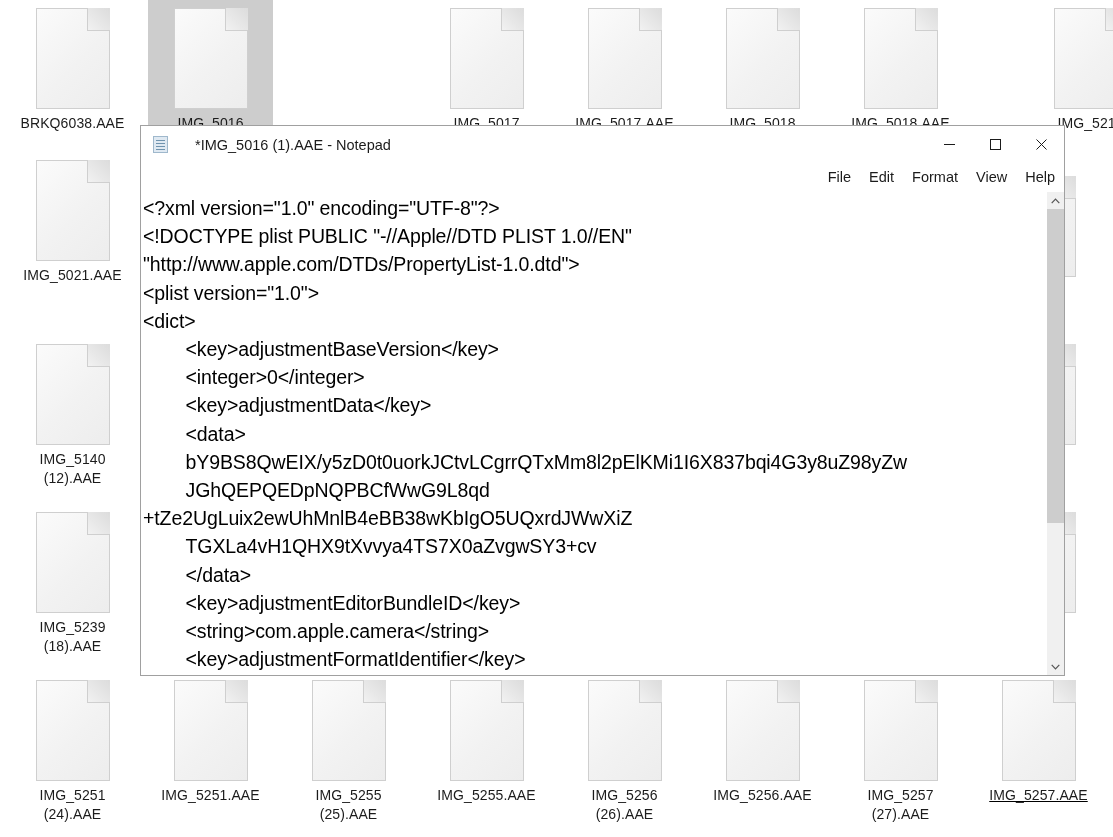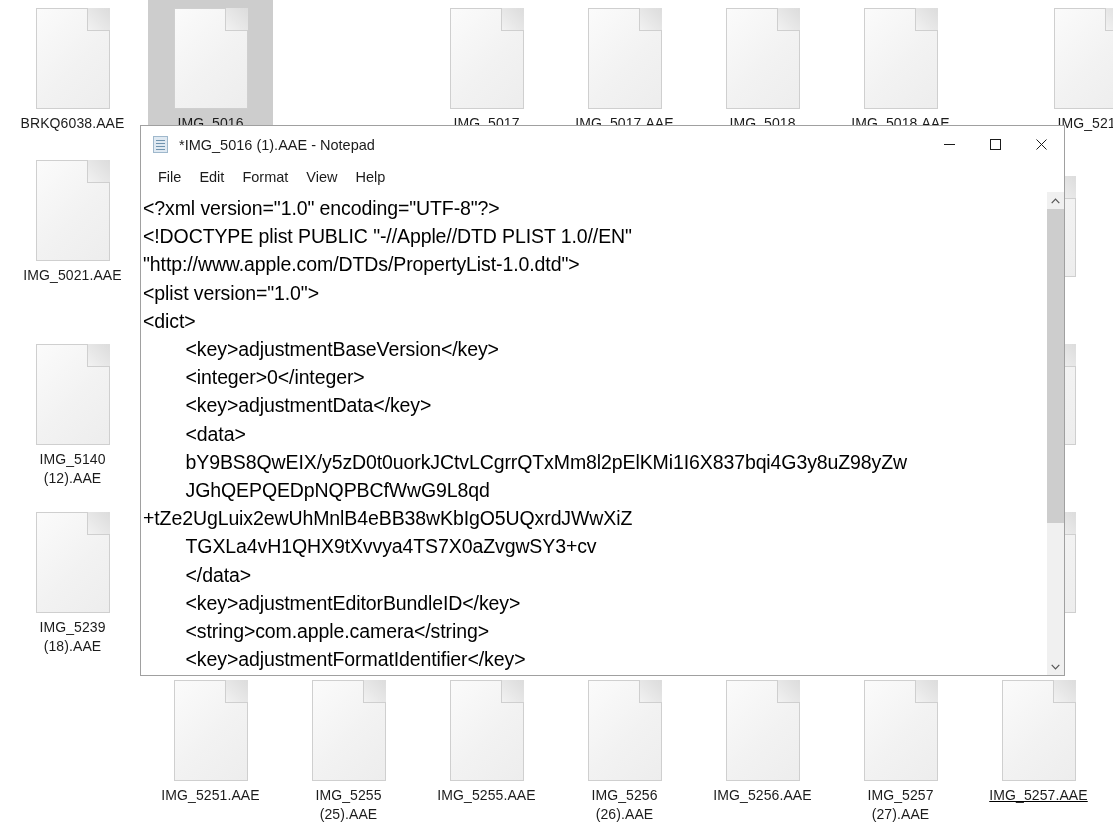--- a/index.html
+++ b/index.html
@@ -99,20 +99,21 @@
     display: flex;
     flex-direction: column;
   }
   .titlebar {
     height: 37px;
     min-height: 37px;
     background: #ffffff;
     display: flex;
     align-items: center;
     border-bottom: none;
+    gap: 16px;
   }
   .title-icon {
     width: 18px;
     height: 18px;
     margin-left: 11px;
     margin-right: 9px;
     position: relative;
     flex: none;
   }
   .title-icon .ti-page {
@@ -152,20 +153,21 @@
   }
   .win-btn svg { display: block; }
 
   .menubar {
     height: 28px;
     min-height: 28px;
     display: flex;
     align-items: center;
     padding-left: 8px;
     background: #ffffff;
+    justify-content: flex-end;
   }
   .menu-item {
     font-size: 14.5px;
     color: #1b1b1b;
     padding: 3px 9px 4px 9px;
     cursor: default;
     white-space: nowrap;
   }
 
   .editor-wrap {
@@ -328,20 +330,29 @@
       <div class="icon-label">IMG_5239
 (18).AAE</div>
     </div>
     <div class="icon-cell" style="left: 976px; top: 504px;">
       <div class="file-glyph">
         <div class="page"></div>
         <div class="fold-cut"></div>
         <div class="fold"></div>
       </div>
       <div class="icon-label">.AAE</div>
+    </div>
+    <div class="icon-cell" style="left: 10px; top: 672px;">
+      <div class="file-glyph">
+        <div class="page"></div>
+        <div class="fold-cut"></div>
+        <div class="fold"></div>
+      </div>
+      <div class="icon-label">IMG_5251
+(24).AAE</div>
     </div>
     <div class="icon-cell" style="left: 148px; top: 672px;">
       <div class="file-glyph">
         <div class="page"></div>
         <div class="fold-cut"></div>
         <div class="fold"></div>
       </div>
       <div class="icon-label">IMG_5251.AAE</div>
     </div>
     <div class="icon-cell" style="left: 286px; top: 672px; text-align: center;">

